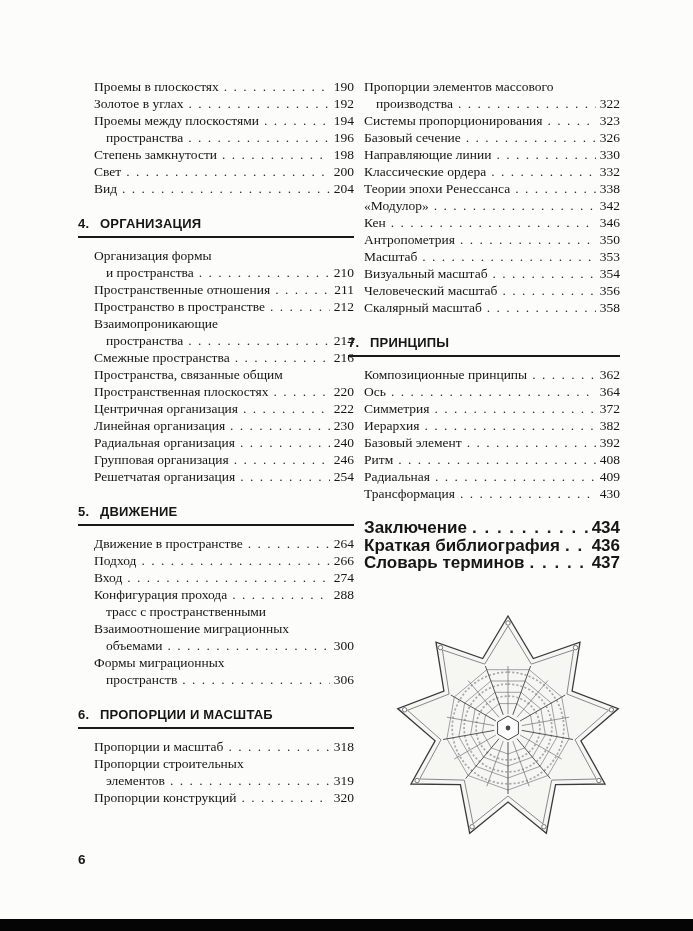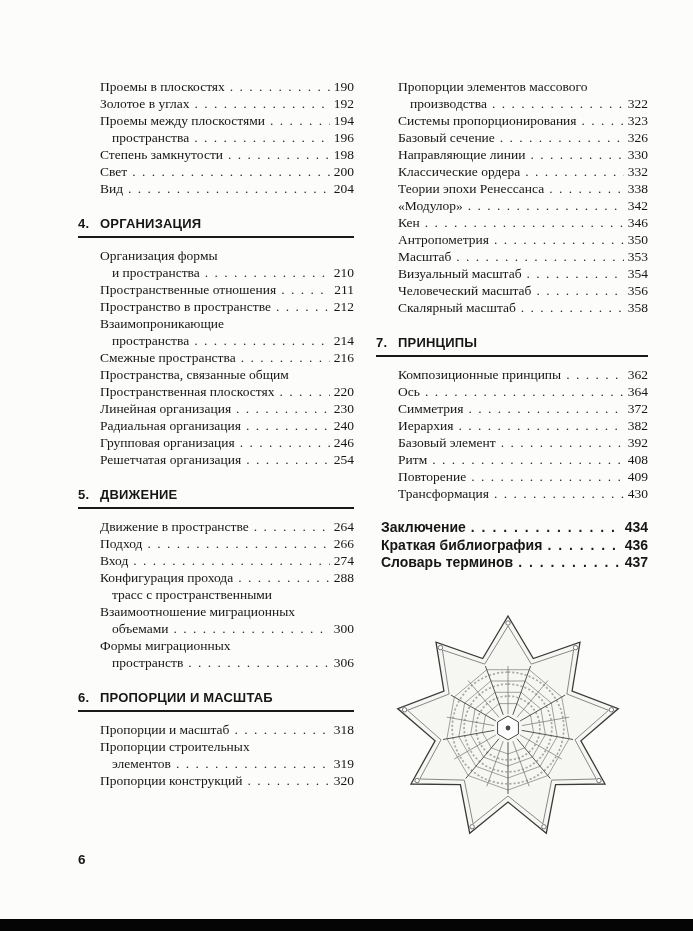--- a/index.html
+++ b/index.html
@@ -4,45 +4,45 @@
 <style>
   html,body{margin:0;padding:0}
   body{
     width:693px;height:931px;position:relative;overflow:hidden;
     background:#fcfcfb;color:#161616;
     font-family:"Liberation Serif","DejaVu Serif",serif;
   }
   .page{position:absolute;inset:0;background:#fcfcfb}
   .col{position:absolute;top:78px}
   .col-left{left:78px;width:276px}
-  .col-right{left:376px;width:272px}
-
-  .entries{margin-left:22px;margin-top:9px;font-size:13.5px;line-height:17px}
+  .col-right{left:348px;width:272px}
+
+  .entries{margin-left:16px;margin-top:9px;font-size:13.5px;line-height:17px}
   .col > .entries:first-child{margin-top:0}
   .entry .line{display:block;white-space:nowrap}
   .entry .line.last{display:flex;align-items:baseline}
   .entry .line.cont{padding-left:12px}
   .entry .t{flex:0 1 auto;white-space:nowrap}
   .leader{flex:1 1 12px;overflow:hidden;white-space:nowrap;margin:0 3px 0 5px;color:#2c2c2c}
   .leader::after{
     content:". . . . . . . . . . . . . . . . . . . . . . . . . . . . . . . . . . . . . . . . . . . . . . . . . .";
     letter-spacing:1.5px;
   }
   .pg{flex:0 0 auto;margin-left:1px}
 
   .section{
     margin-top:19px;display:flex;line-height:16px;
     font-family:"Liberation Sans","DejaVu Sans",sans-serif;font-weight:700;font-size:13px;letter-spacing:.2px;
     border-bottom:2px solid #191919;padding-bottom:4px;
   }
   .section .num{width:22px;flex:0 0 auto}
 
   .entries.bold{
-    margin-left:5px;margin-top:17px;
-    font-family:"Liberation Sans","DejaVu Sans",sans-serif;font-weight:700;font-size:14px;line-height:17.5px;
+    margin-left:16px;margin-top:17px;
+    font-family:"Liberation Sans","DejaVu Sans",sans-serif;font-weight:700;font-size:17px;line-height:17.5px;
   }
   .entries.bold .leader{color:#1d1d1d}
 
   .figure{position:absolute;left:392px;top:612px;width:232px;height:232px;margin:0}
   .page-number{
     position:absolute;left:78px;top:852px;
     font-family:"Liberation Sans","DejaVu Sans",sans-serif;font-weight:700;font-size:13.5px;
   }
   .bottom-bar{position:absolute;left:0;right:0;bottom:0;height:12px;background:#050505}
 
@@ -159,20 +159,27 @@
         </div>
         <div class="entry">
           <div class="line last">
             <span class="t">Пространственная плоскостях</span>
             <span class="leader"></span>
             <span class="pg">220</span>
           </div>
         </div>
         <div class="entry">
           <div class="line last">
+            <span class="t">Центричная организация</span>
+            <span class="leader"></span>
+            <span class="pg">222</span>
+          </div>
+        </div>
+        <div class="entry">
+          <div class="line last">
             <span class="t">Линейная организация</span>
             <span class="leader"></span>
             <span class="pg">230</span>
           </div>
         </div>
         <div class="entry">
           <div class="line last">
             <span class="t">Радиальная организация</span>
             <span class="leader"></span>
             <span class="pg">240</span>
@@ -410,21 +417,21 @@
         </div>
         <div class="entry">
           <div class="line last">
             <span class="t">Ритм</span>
             <span class="leader"></span>
             <span class="pg">408</span>
           </div>
         </div>
         <div class="entry">
           <div class="line last">
-            <span class="t">Повторение</span>
+            <span class="t">Радиальная</span>
             <span class="leader"></span>
             <span class="pg">409</span>
           </div>
         </div>
         <div class="entry">
           <div class="line last">
             <span class="t">Трансформация</span>
             <span class="leader"></span>
             <span class="pg">430</span>
           </div>

